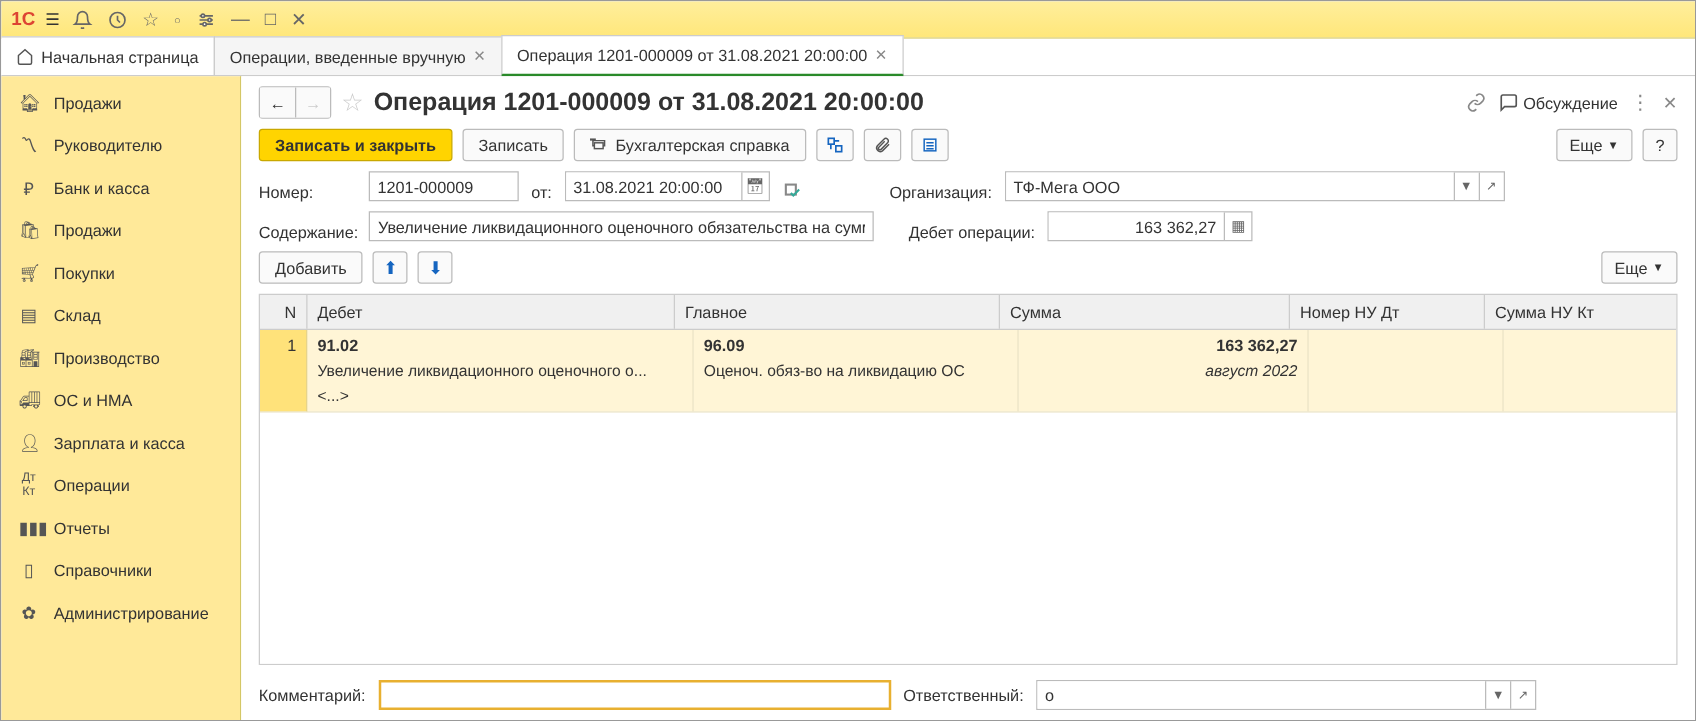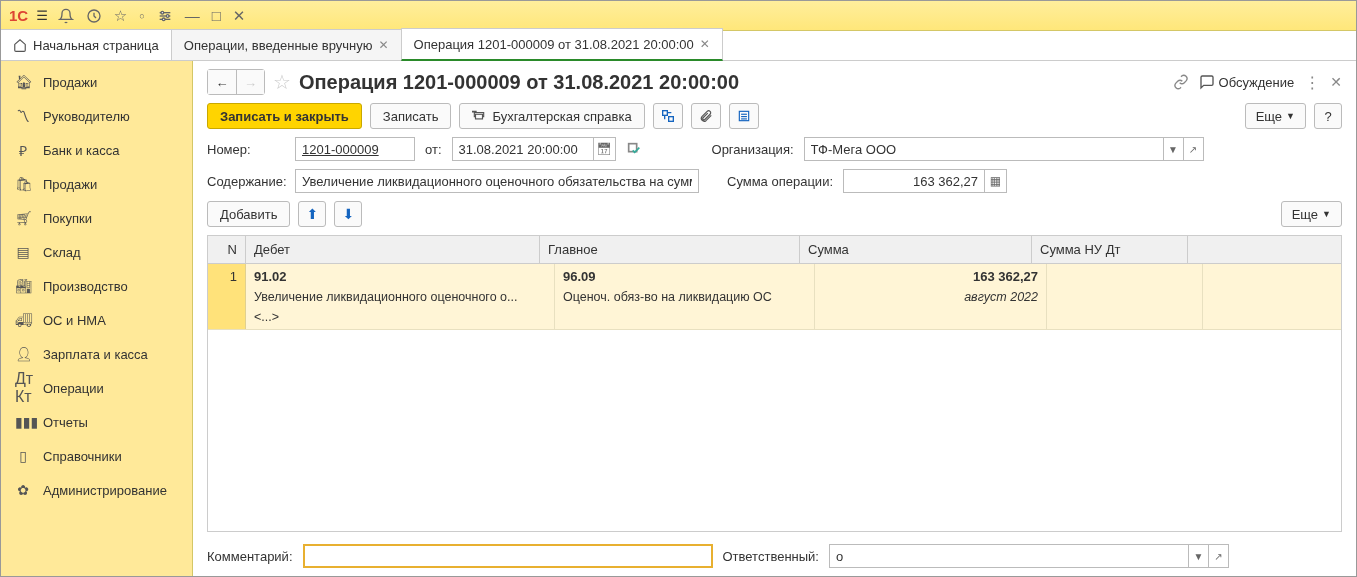--- a/index.html
+++ b/index.html
@@ -31,21 +31,21 @@
 .discuss{display:flex;gap:4px;align-items:center;cursor:pointer}
 .kebab{cursor:pointer;color:#888;font-size:16px}
 .close-x{cursor:pointer;color:#888;font-size:14px}
 .toolbar{display:flex;gap:8px;align-items:flex-start}
 .btn{height:26px;padding:0 12px;border:1px solid #bbb;border-radius:3px;background:#fafafa;cursor:pointer;display:flex;align-items:center;gap:6px;font-size:13px}
 .btn.primary{background:#ffd400;border-color:#c9a800;font-weight:bold}
 .btn.icon-only{width:30px;padding:0;justify-content:center}
 .spacer{flex:1}
 .more-btn{height:26px;padding:0 10px;border:1px solid #bbb;border-radius:3px;background:#fafafa;cursor:pointer;display:flex;align-items:center;gap:4px}
 .help-btn{height:26px;width:28px;border:1px solid #bbb;border-radius:3px;background:#fafafa;cursor:pointer;display:flex;align-items:center;justify-content:center}
-.form-row{display:flex;gap:10px;align-items:center}
+.form-row{display:flex;gap:10px;align-items:flex-end}
 .lbl{font-size:13px;white-space:nowrap}
 .inp{height:24px;border:1px solid #bbb;padding:0 6px;background:#fff}
 .date-wrap{display:flex;border:1px solid #bbb;height:24px}
 .date-wrap input{border:none;padding:0 6px;width:140px}
 .date-cal{width:22px;display:flex;align-items:center;justify-content:center;border-left:1px solid #bbb;cursor:pointer;color:#666;font-size:12px}
 .small-icon{color:#5a9;cursor:pointer;font-size:14px}
 .combo{display:flex;border:1px solid #bbb;height:24px}
 .combo input{border:none;flex:1;padding:0 6px}
 .combo-btn{width:20px;border-left:1px solid #bbb;display:flex;align-items:center;justify-content:center;cursor:pointer;color:#666;font-size:10px}
 .num-wrap{display:flex;border:1px solid #bbb;height:24px}
@@ -167,21 +167,21 @@
       </div>
     <div class="side-item">
         <span class="side-icon">🚚︎</span>
         <span>ОС и НМА</span>
       </div>
     <div class="side-item">
         <span class="side-icon">👤︎</span>
         <span>Зарплата и касса</span>
       </div>
     <div class="side-item">
-        <span class="side-icon" style="font-size:16px">Дт<br>Кт</span>
+        <span class="side-icon" style="font-size:10px">Дт<br>Кт</span>
         <span>Операции</span>
       </div>
     <div class="side-item">
         <span class="side-icon">▮▮▮</span>
         <span>Отчеты</span>
       </div>
     <div class="side-item">
         <span class="side-icon">▯</span>
         <span>Справочники</span>
       </div>
@@ -253,21 +253,21 @@
       <div class="spacer"></div>
       <div class="more-btn">
           <span>Еще</span>
           <span style="font-size:9px">▼</span>
         </div>
       <div class="help-btn">?</div>
     </div>
 
     <div class="form-row">
       <span class="lbl" style="width:78px">Номер:</span>
-      <input class="inp" style="width: 120px; text-decoration: underline;" value="1201-000009">
+      <input class="inp" style="width: 120px;" value="1201-000009">
       <span class="lbl">от:</span>
       <div class="date-wrap">
         <input value="31.08.2021 20:00:00" style="">
         <span class="date-cal">📅︎</span>
       </div>
       <span class="small-icon">
         <svg width="16" height="16" viewBox="0 0 24 24" fill="none" stroke="#3a9" stroke-width="2.5">
             <rect x="4" y="4" width="12" height="12" stroke="#888"></rect>
             <path d="M10 14l3 3 7-7" stroke="#3a9"></path>
           </svg>
@@ -278,21 +278,21 @@
         <input value="ТФ-Мега ООО" style="">
         <span class="combo-btn">▼</span>
         <span class="combo-btn">↗</span>
       </div>
     </div>
 
     <div class="form-row">
       <span class="lbl" style="width:78px">Содержание:</span>
       <input class="inp" style="width: 404px;" value="Увеличение ликвидационного оценочного обязательства на сумму">
       <span style="width:8px"></span>
-      <span class="lbl">Сумма операции:</span>
+      <span class="lbl">Дебет операции:</span>
       <div class="num-wrap">
         <input value="163 362,27" style="">
         <span class="date-cal">▦</span>
       </div>
     </div>
 
     <div class="table-toolbar">
       <button class="btn">Добавить</button>
       <div class="arrow-btn up">⬆</div>
       <div class="arrow-btn down">⬇</div>
@@ -302,21 +302,22 @@
           <span style="font-size:9px">▼</span>
         </div>
     </div>
 
     <div class="grid">
       <div class="grid-head">
         <div class="gh n">N</div>
         <div class="gh debit">Дебет</div>
         <div class="gh credit">Главное</div>
         <div class="gh sum">Сумма</div>
-        <div class="gh nudt">Сумма НУ Дт</div>
+        <div class="gh nudt">Номер НУ Дт</div>
+        <div class="gh nukt">Сумма НУ Кт</div>
       </div>
       <div class="grid-body">
         <div class="grow">
           <div class="gcell selector">1</div>
           <div class="gcell debit">
             <div class="acct">91.02</div>
             <div class="subrow">Увеличение ликвидационного оценочного о...</div>
             <div class="subrow">&lt;...&gt;</div>
           </div>
           <div class="gcell credit">

